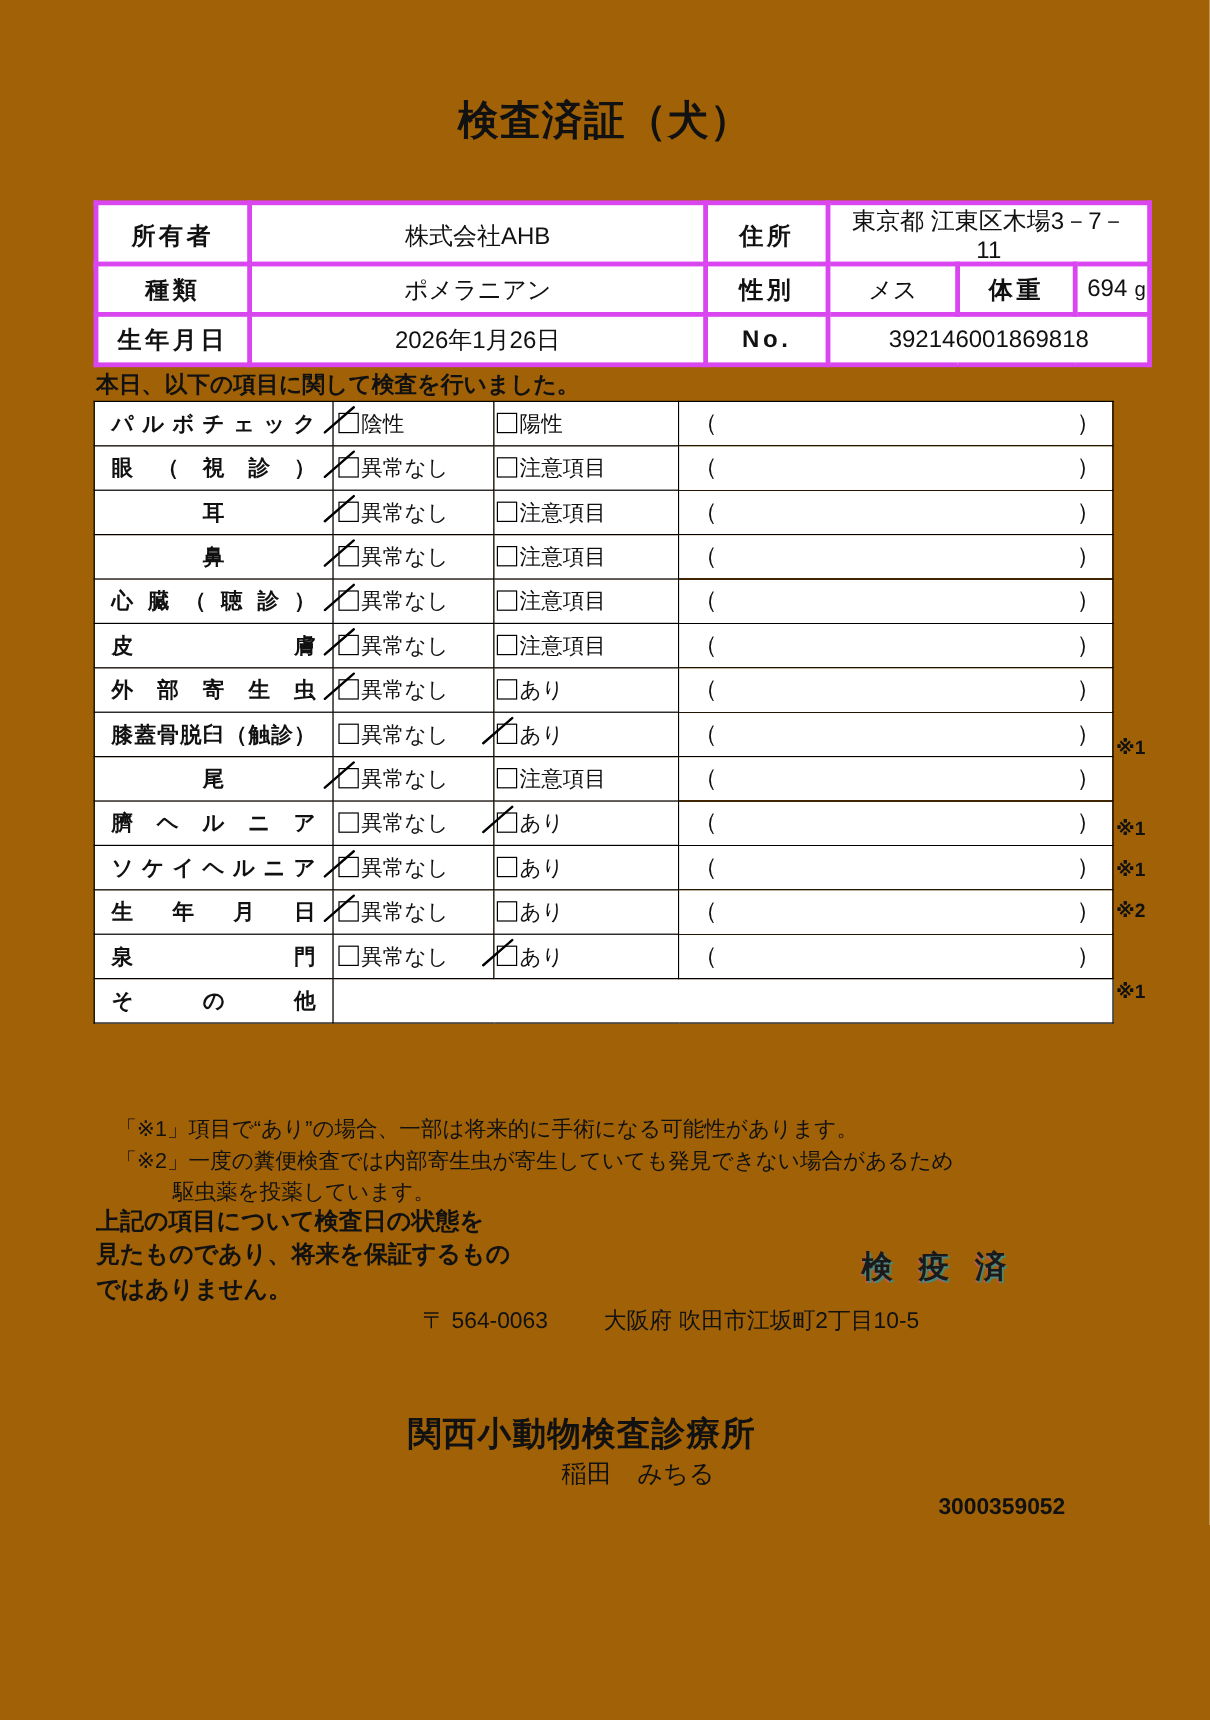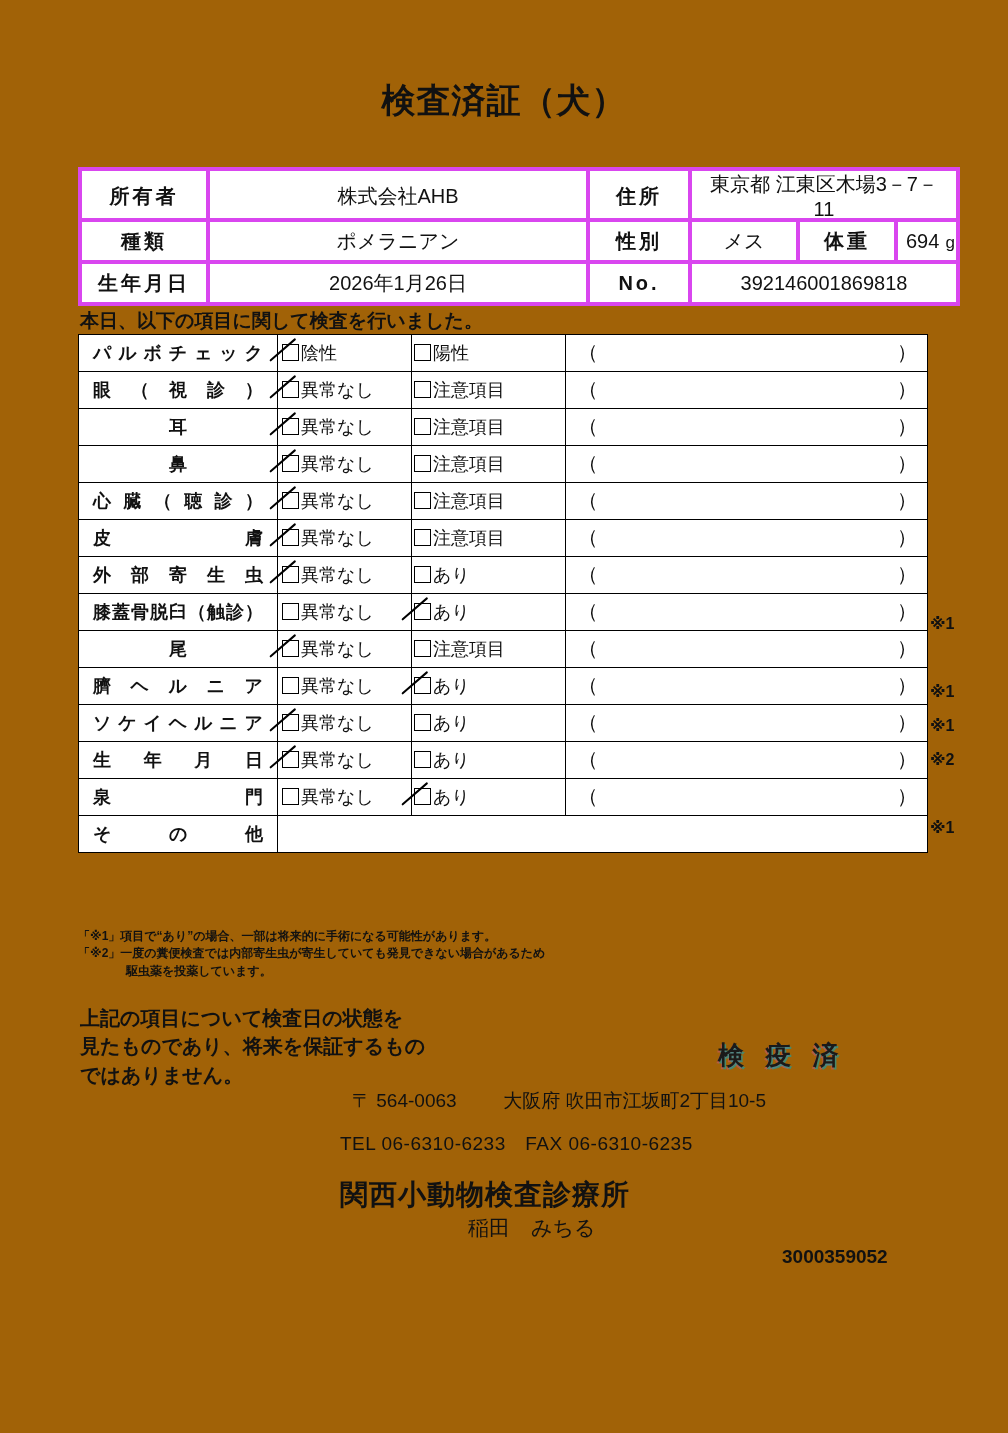--- a/index.html
+++ b/index.html
@@ -151,24 +151,24 @@
     font-weight: 600;
     box-sizing: border-box;
     border-top: 1.6px solid transparent;
     border-bottom: 1.6px solid transparent;
   }
 
   
   .footnotes {
     position: absolute;
     top: 928px;
-    left: 78px;
+    left: 96px;
     width: 880px;
-    font-size: 12px;
-    font-weight: 700;
+    font-size: 18px;
+    font-weight: 400;
     line-height: 1.45;
   }
   .fn-indent { padding-left: 48px; display: block; }
 
   
   .disclaimer {
     position: absolute;
     top: 1004px;
     left: 80px;
     font-size: 20px;
@@ -428,18 +428,17 @@
   </div>
 
   <div class="stamp">検 疫 済</div>
 
   <div class="clinic-addr">
     <span class="pc">〒</span>
     <span>564-0063</span>
     <span class="sep"></span>
     <span>大阪府 吹田市江坂町2丁目10-5</span>
   </div>
-  <div class="clinic-tel">TEL 06-6310-6233　FAX 06-6310-6235</div>
   <div class="clinic-name">関西小動物検査診療所</div>
   <div class="vet-name">稲田　みちる</div>
   <div class="serial">3000359052</div>
 
 </div>
 
 </body></html>

